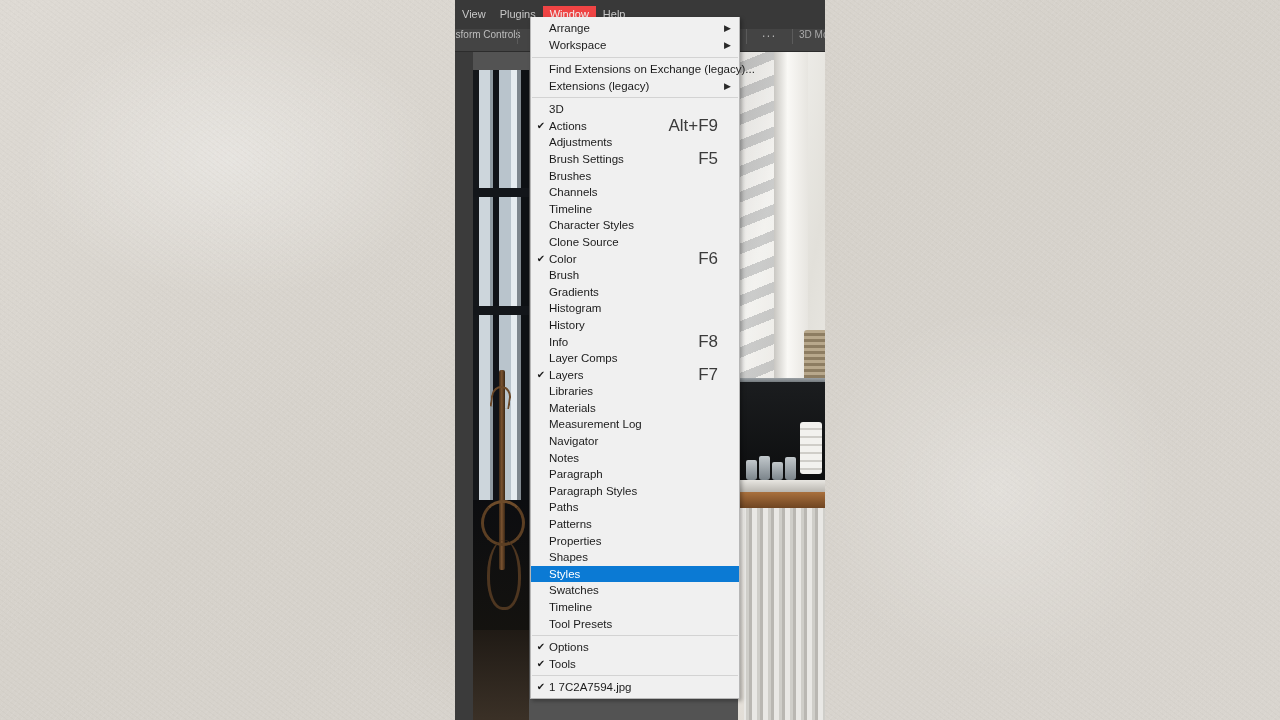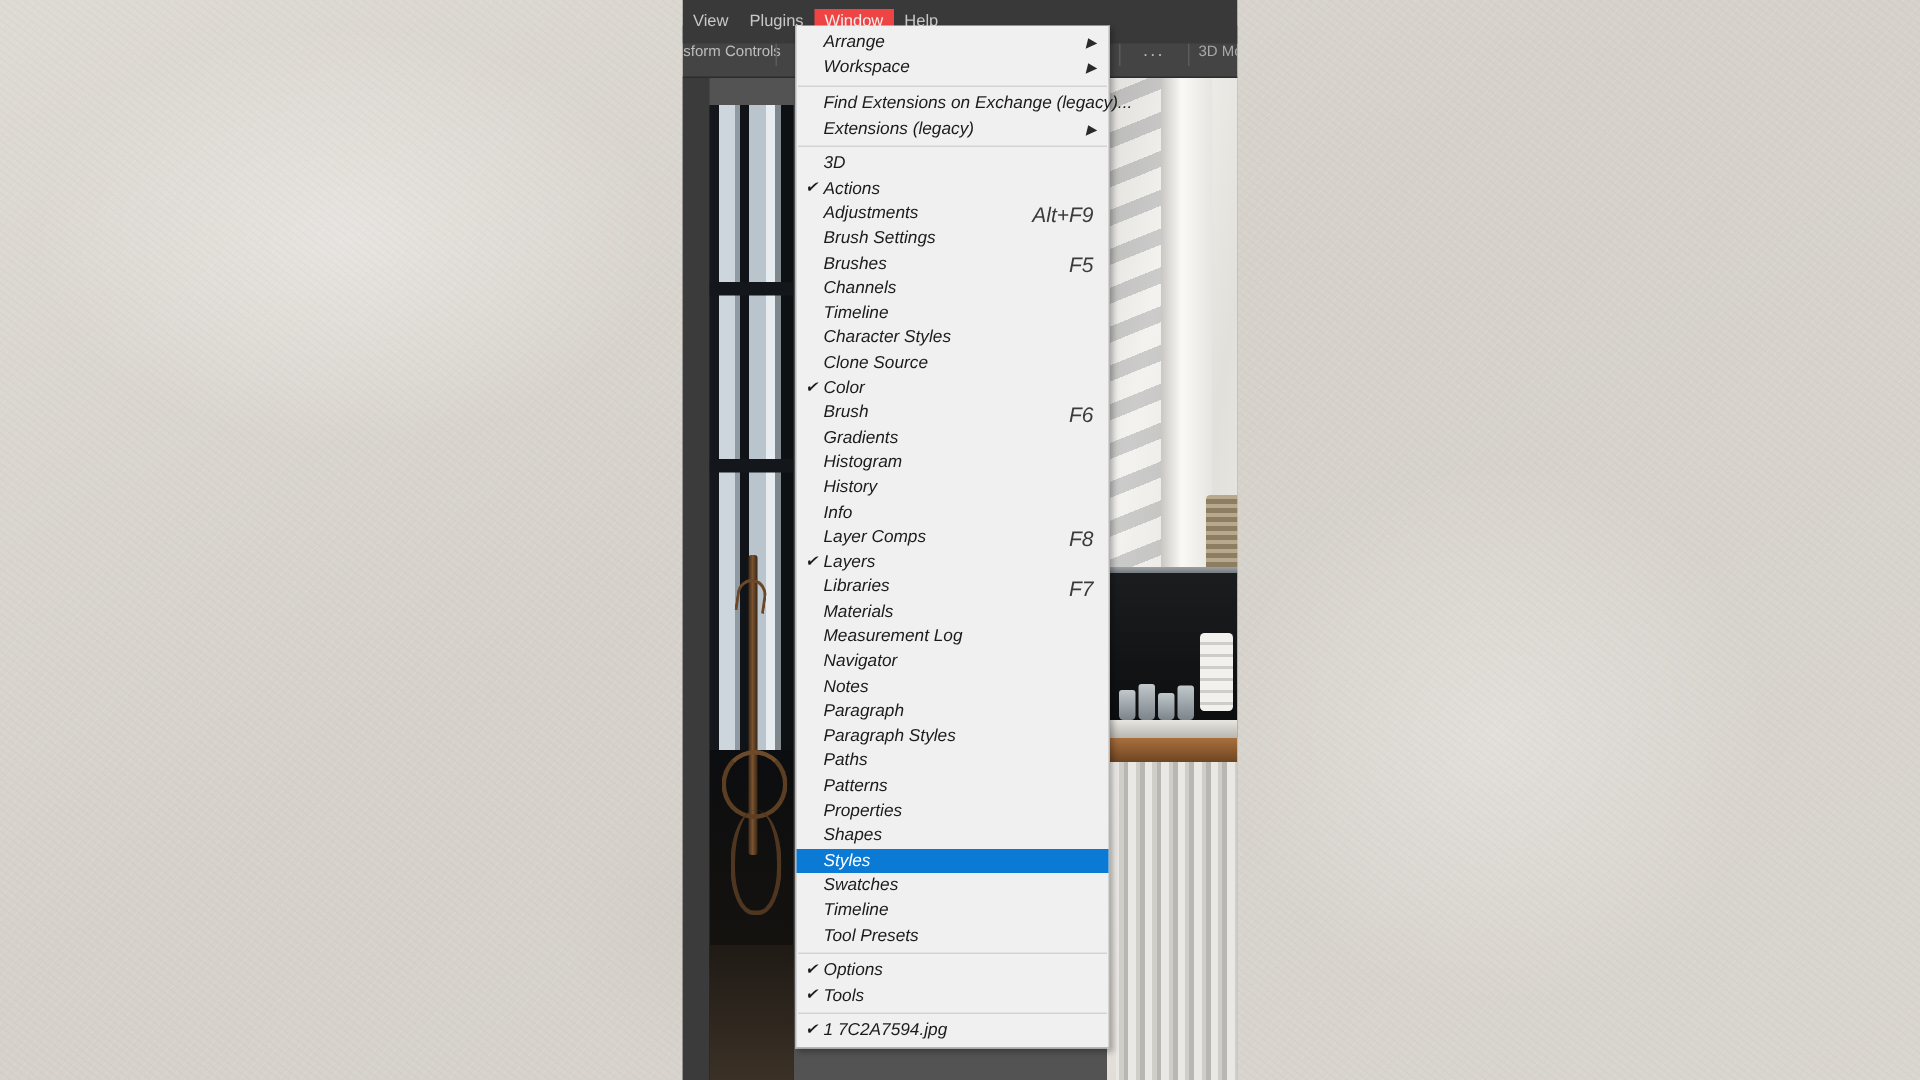--- a/index.html
+++ b/index.html
@@ -222,30 +222,29 @@
     padding-bottom: 3px;
   }
   .mrow {
     position: relative;
     height: 16.6px;
     line-height: 16.6px;
     padding-left: 18px;
     padding-right: 8px;
     white-space: nowrap;
     cursor: default;
-    font-style: italic;
   }
   .mrow .check {
     position: absolute; left: 5px; top: 0;
     width: 10px; text-align: center;
     font-size: 10px; line-height: 16.6px; color: #1b1b1b;
   }
   .mrow .accel {
-    position: absolute; right: 10px; top: 0;
-    line-height: 16.6px; font-size: 14px; color: #3b3b3b; margin-top: 17px;
+    position: absolute; right: 21px; top: 0;
+    line-height: 16.6px; font-size: 17px; color: #3b3b3b;
   }
   .mrow .arrow {
     position: absolute; right: 8px; top: 0;
     line-height: 16.6px; font-size: 9px; color: #2a2a2a;
   }
   .mrow.tall { height: 17px; line-height: 17px; }
   .mrow.tall .check, .mrow.tall .accel, .mrow.tall .arrow { line-height: 17px; }
   .mrow.sel {
     background: #0b7ad4;
     color: #ffffff;

